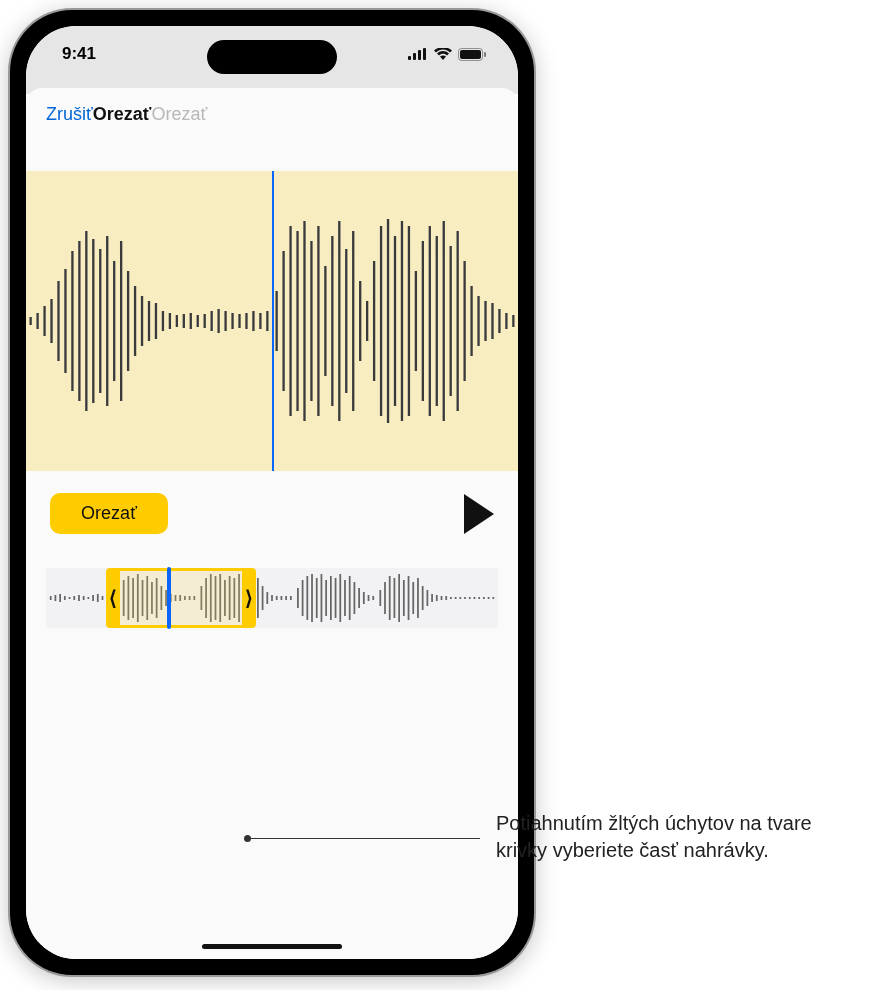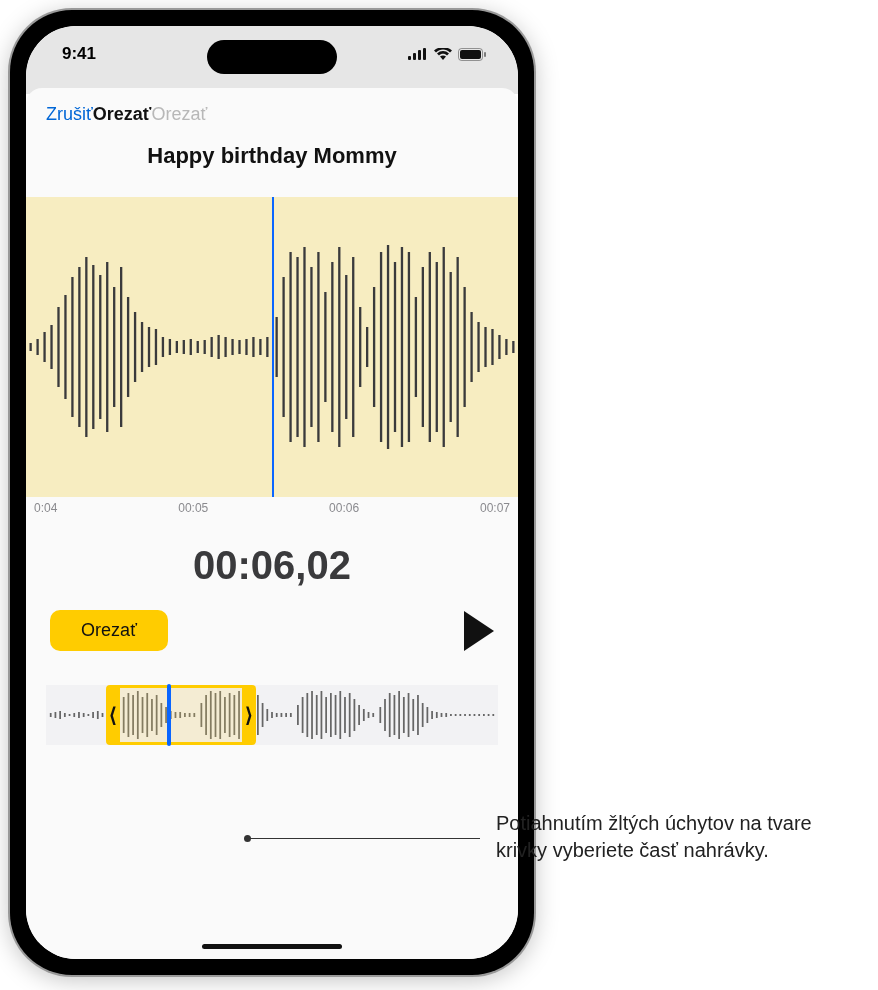--- a/index.html
+++ b/index.html
@@ -249,21 +249,20 @@
     </div>
 
     <div class="sheet">
       <div class="sheet-header">
         <span class="cancel">Zrušiť</span>
         <span class="header-title">Orezať</span>
         <span class="save">Orezať</span>
       </div>
 
       <div class="rec-title-block">
-        <div class="rec-title">Happy birthday Mommy</div>
       </div>
 
       <div class="wave-area">
         <svg class="wave-svg" viewBox="0 0 424 300" preserveAspectRatio="none">
           <g stroke="#3a3a3c" stroke-width="2">
             <line x1="4" y1="146" x2="4" y2="154"></line>
               <line x1="10" y1="142" x2="10" y2="158"></line>
               <line x1="16" y1="135" x2="16" y2="165"></line>
               <line x1="22" y1="128" x2="22" y2="172"></line>
               <line x1="28" y1="110" x2="28" y2="190"></line>
@@ -330,28 +329,21 @@
               <line x1="396" y1="130" x2="396" y2="170"></line>
               <line x1="402" y1="132" x2="402" y2="168"></line>
               <line x1="408" y1="138" x2="408" y2="162"></line>
               <line x1="414" y1="142" x2="414" y2="158"></line>
               <line x1="420" y1="144" x2="420" y2="156"></line>
           </g>
         </svg>
         <div class="playhead"></div>
       </div>
 
-      <div class="time-ticks">
-        <span>0:04</span>
-        <span>00:05</span>
-        <span>00:06</span>
-        <span>00:07</span>
-      </div>
-
-      <div class="timecode">00:06,02</div>
+
 
       <div class="controls-row">
         <button class="pill-btn">Orezať</button>
         <div class="play-btn"></div>
       </div>
 
       <div class="mini-track">
         <svg class="mini-svg" viewBox="0 0 384 60" preserveAspectRatio="none">
           <rect x="0" y="0" width="384" height="60" fill="#f2f2f4"></rect>
           <g stroke="#666" stroke-width="1.5">

